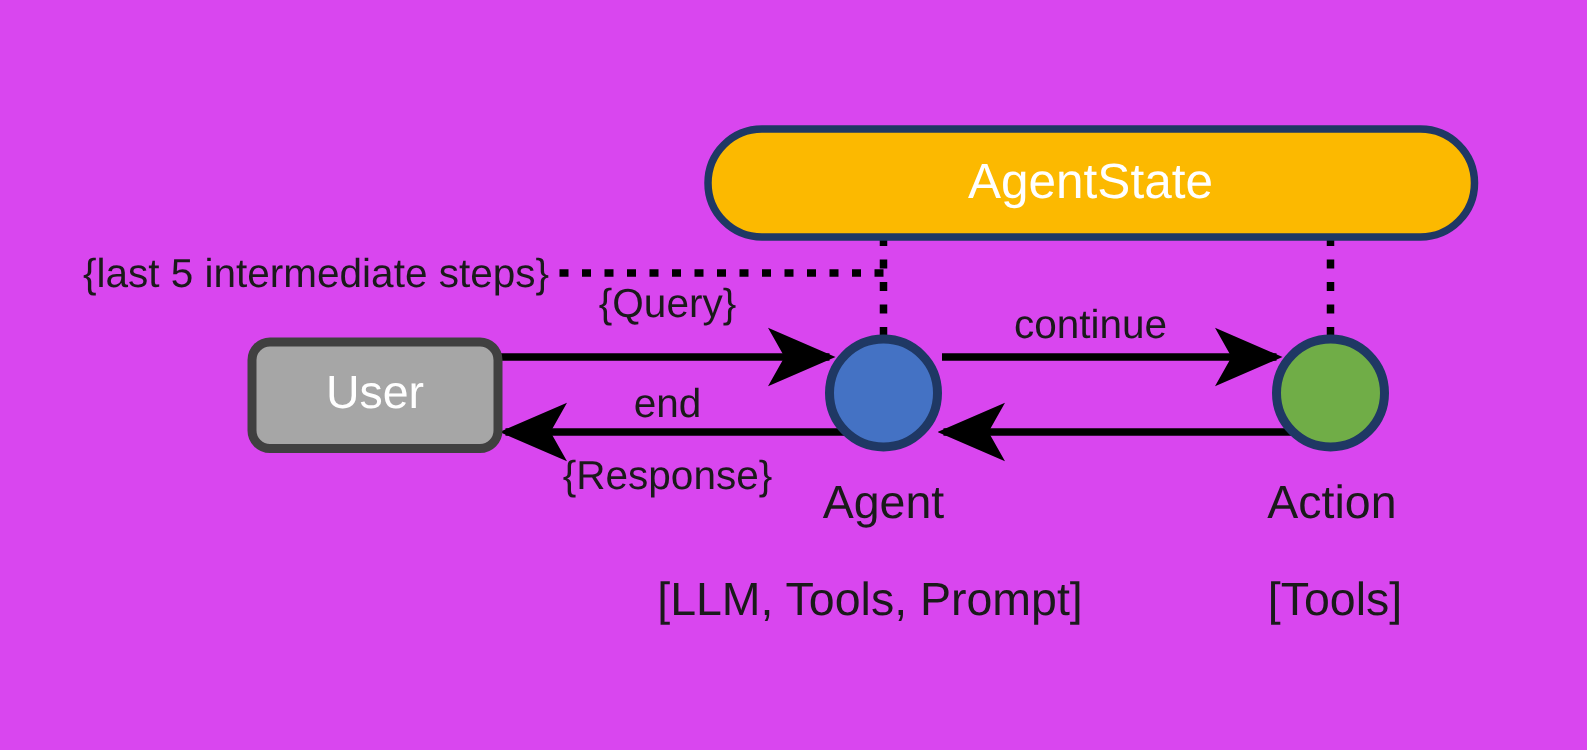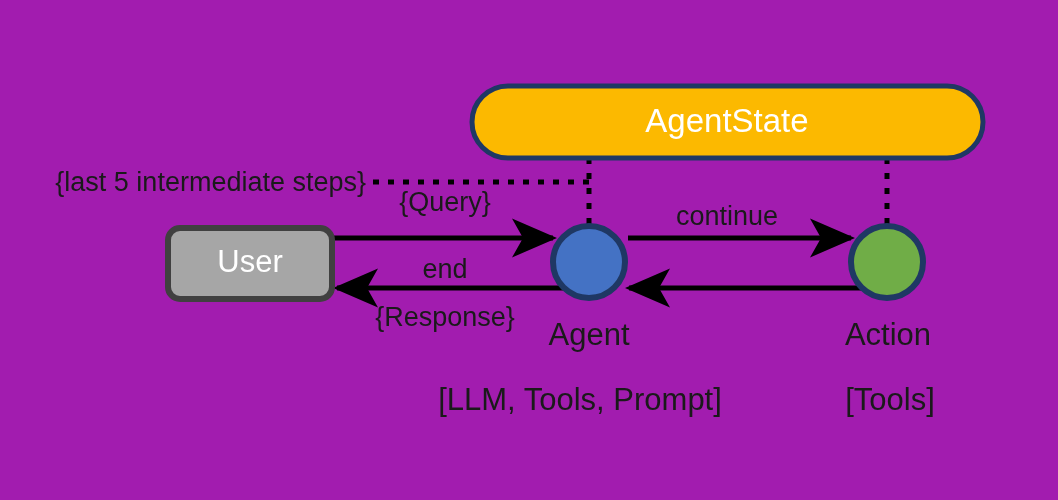--- a/index.html
+++ b/index.html
@@ -7,21 +7,21 @@
     padding: 0;
     background: #ffffff;
   }
   body {
     font-family: "Liberation Sans", sans-serif;
   }
   #canvas {
     position: relative;
     width: 1058px;
     height: 500px;
-    background: #a21caf;
+    background: #d946ef;
     overflow: hidden;
   }
   #diagram-svg {
     position: absolute;
     left: 0;
     top: 0;
     width: 1058px;
     height: 500px;
   }
   .node-label-inner {

